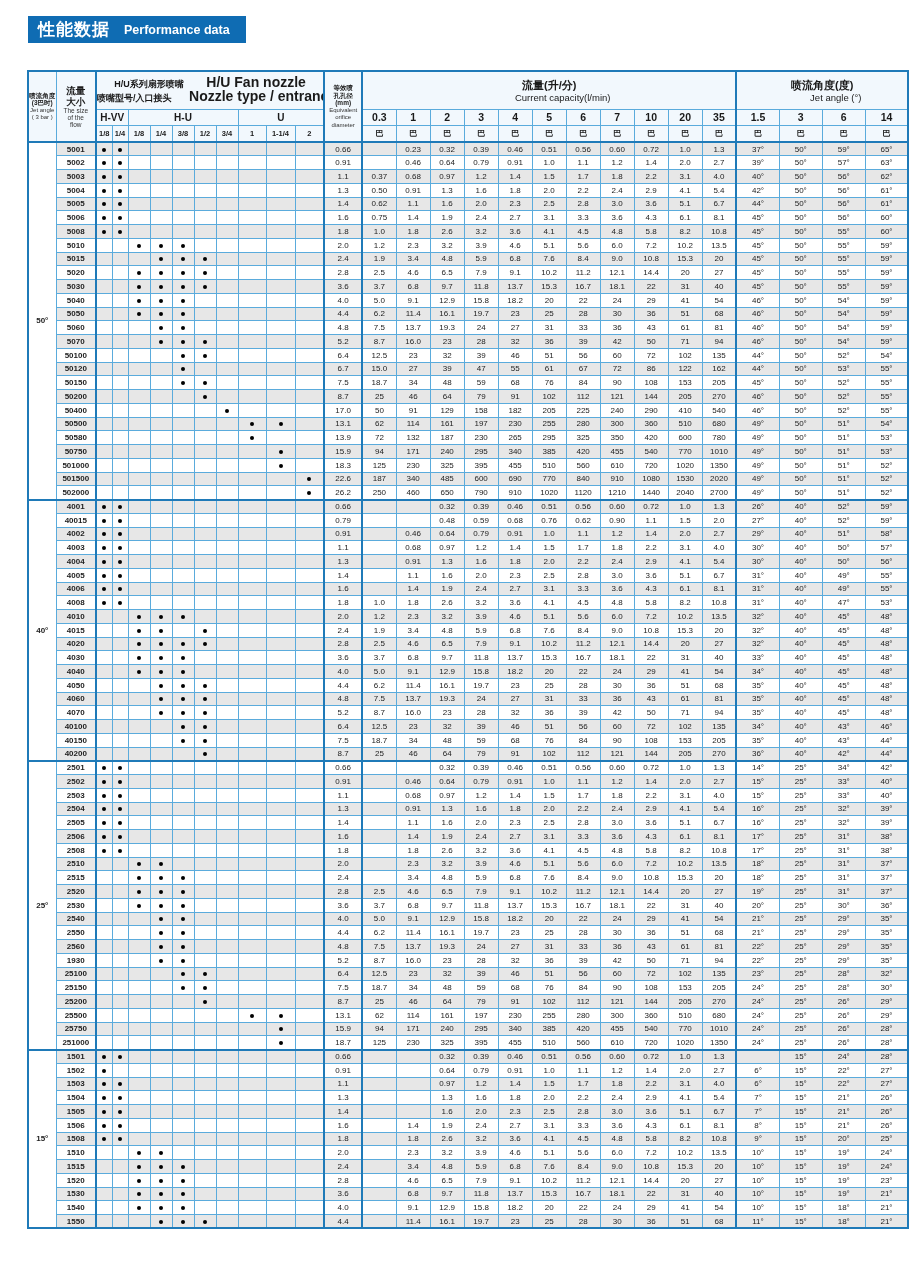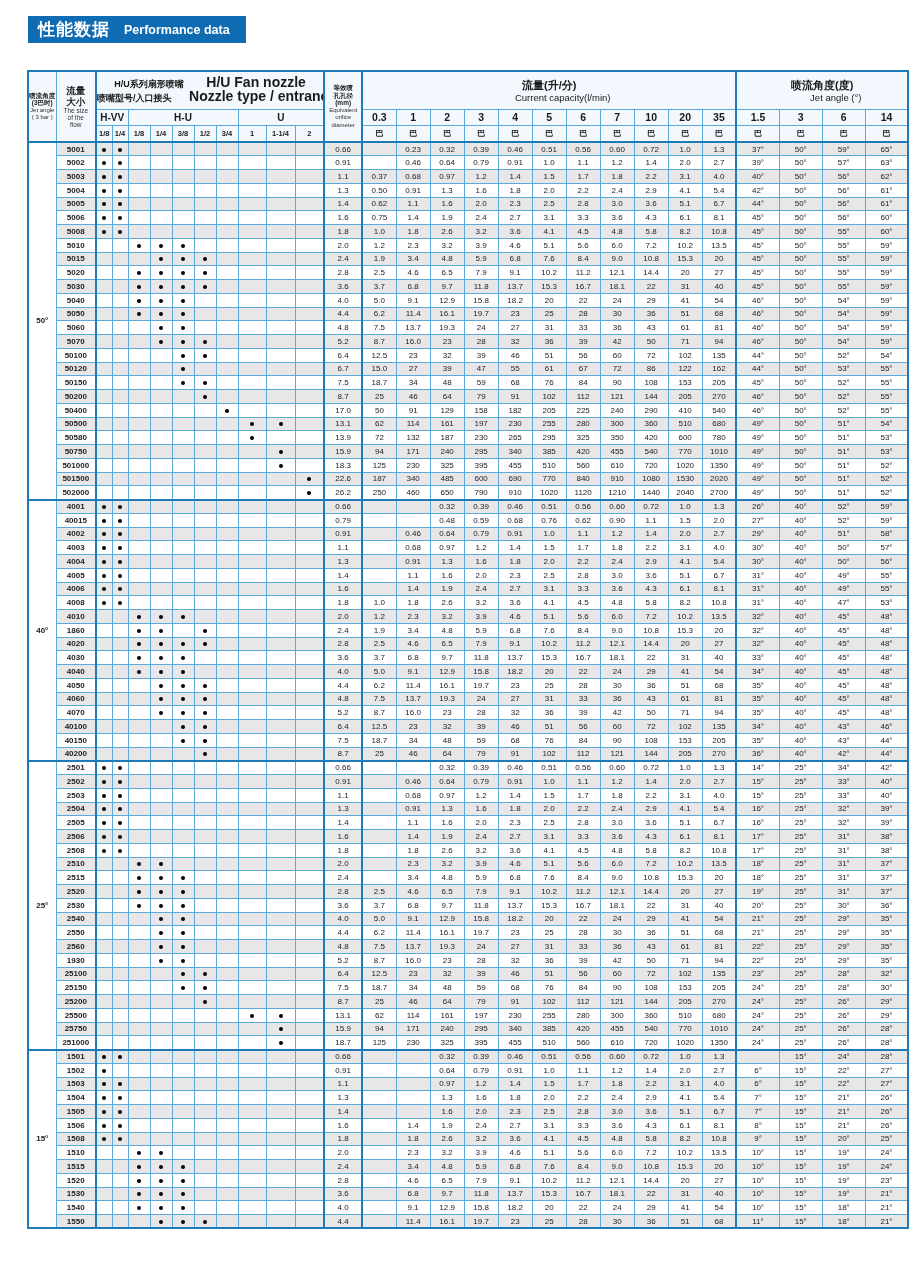--- a/index.html
+++ b/index.html
@@ -1159,21 +1159,21 @@
         <td>6.0</td>
         <td>7.2</td>
         <td>10.2</td>
         <td>13.5</td>
         <td class="sL">32°</td>
         <td>40°</td>
         <td>45°</td>
         <td>48°</td>
       </tr>
       <tr>
-        <td class="mcell">1860</td>
+        <td class="mcell">4015</td>
         <td class="sL"></td>
         <td></td>
         <td><span class="dot"></span></td>
         <td><span class="dot"></span></td>
         <td></td>
         <td><span class="dot"></span></td>
         <td></td>
         <td></td>
         <td></td>
         <td></td>

